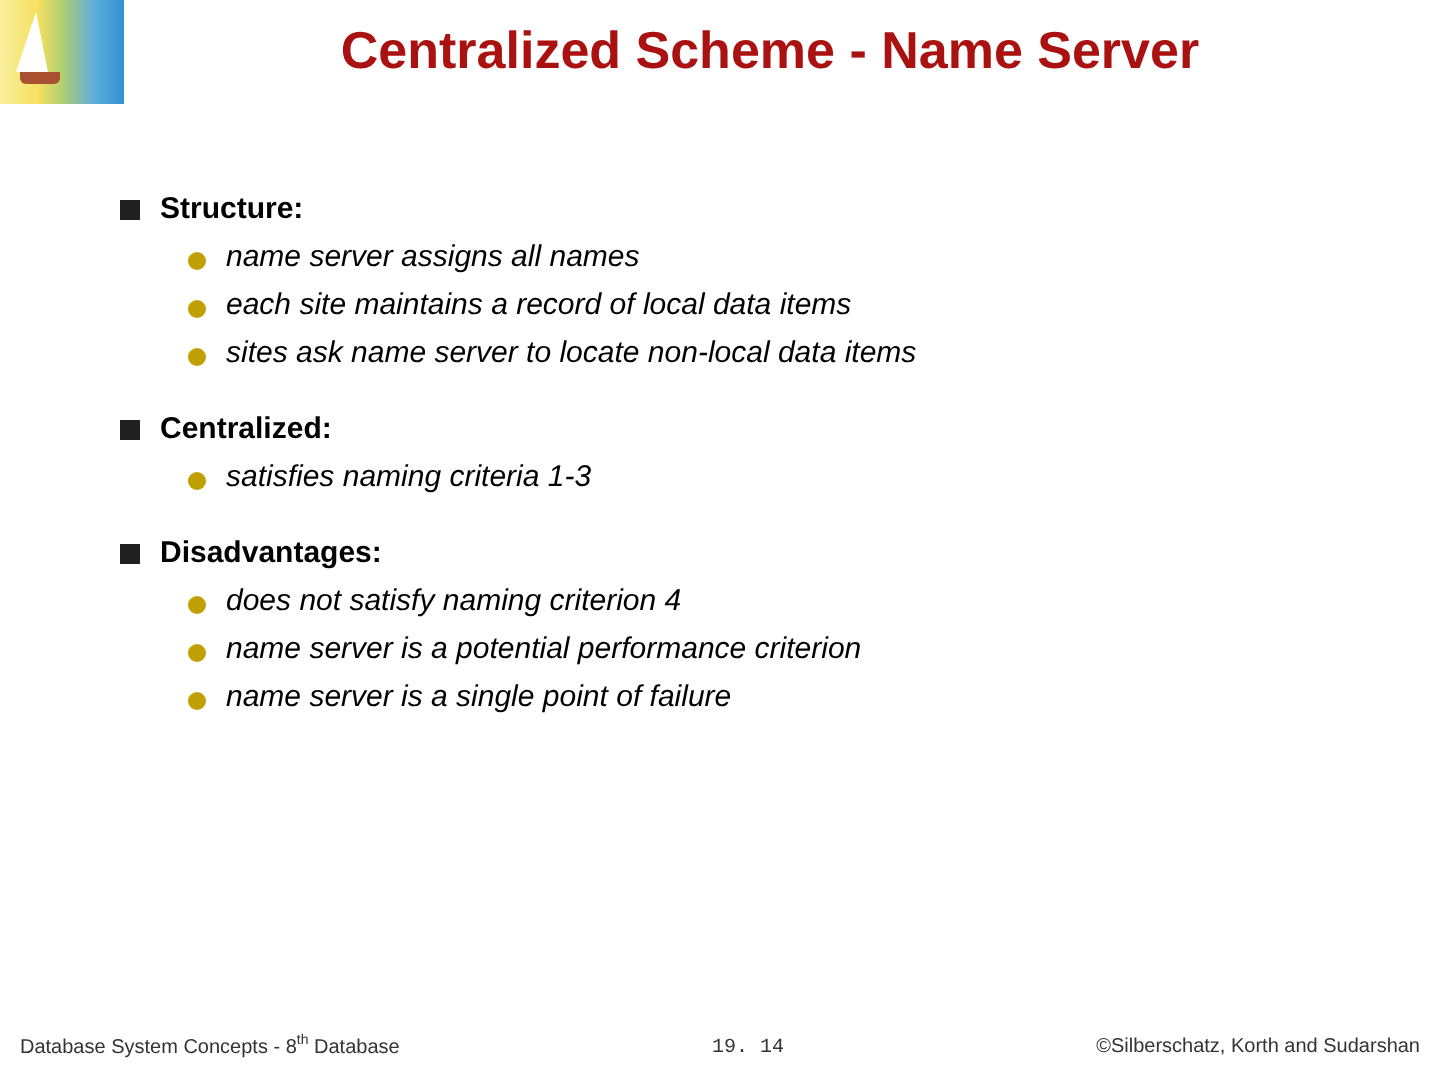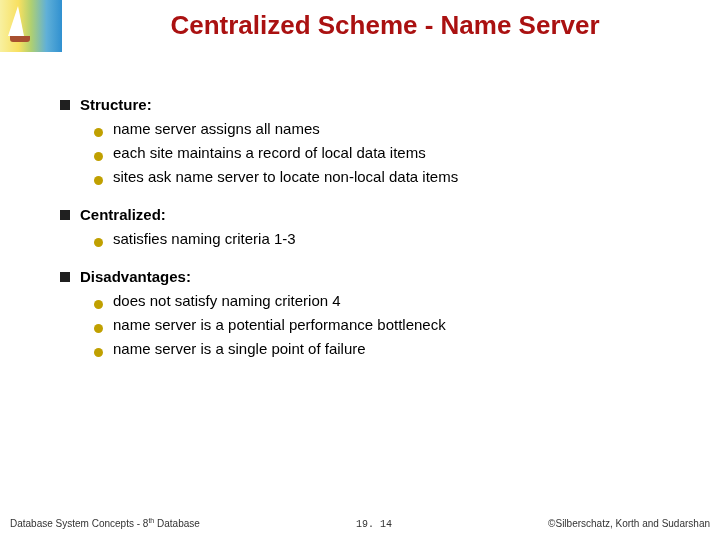--- a/index.html
+++ b/index.html
@@ -21,21 +21,21 @@
   .title {
     position: absolute; left: 70px; top: 10px; right: 20px;
     text-align: center; color: #a11; font-size: 26px; font-weight: bold;
   }
   .body {
     position: absolute; left: 60px; top: 75px; right: 40px;
     font-size: 15px; color: #000;
   }
   .l1 { display: flex; align-items: flex-start; margin: 21px 0 4px 0; font-weight: bold; }
   .sq { width: 10px; height: 10px; background: #202020; margin-right: 10px; margin-top: 4px; flex-shrink: 0; }
-  .l2 { display: flex; align-items: flex-end; margin: 7px 0 7px 34px; }
+  .l2 { display: flex; align-items: center; margin: 7px 0 7px 34px; font-style: italic; }
   .ci { width: 9px; height: 9px; border-radius: 50%; background: #c0a000; margin-right: 10px; margin-top: 4px; flex-shrink: 0; }
   .footer {
     position: absolute; left: 10px; right: 10px; bottom: 10px;
     display: flex; justify-content: space-between; align-items: baseline;
     font-size: 10px; color: #333;
   }
   .footer .sup { font-size: 7px; vertical-align: super; }
   .footer .center { text-align: center; flex: 1; font-family: Liberation Mono, monospace; }
 </style>
 </head>
@@ -74,21 +74,21 @@
       <div class="l1">
         <span class="sq"></span>
         <span>Disadvantages:</span>
       </div>
       <div class="l2">
         <span class="ci"></span>
         <span>does not satisfy naming criterion 4</span>
       </div>
       <div class="l2">
         <span class="ci"></span>
-        <span>name server is a potential performance bottleneck</span>
+        <span>name server is a potential performance criterion</span>
       </div>
       <div class="l2">
         <span class="ci"></span>
         <span>name server is a single point of failure</span>
       </div>
     </div>
 
   <div class="footer">
     <div>
       <span>Database System Concepts - 8</span><span class="sup">th</span><span> Database</span>

